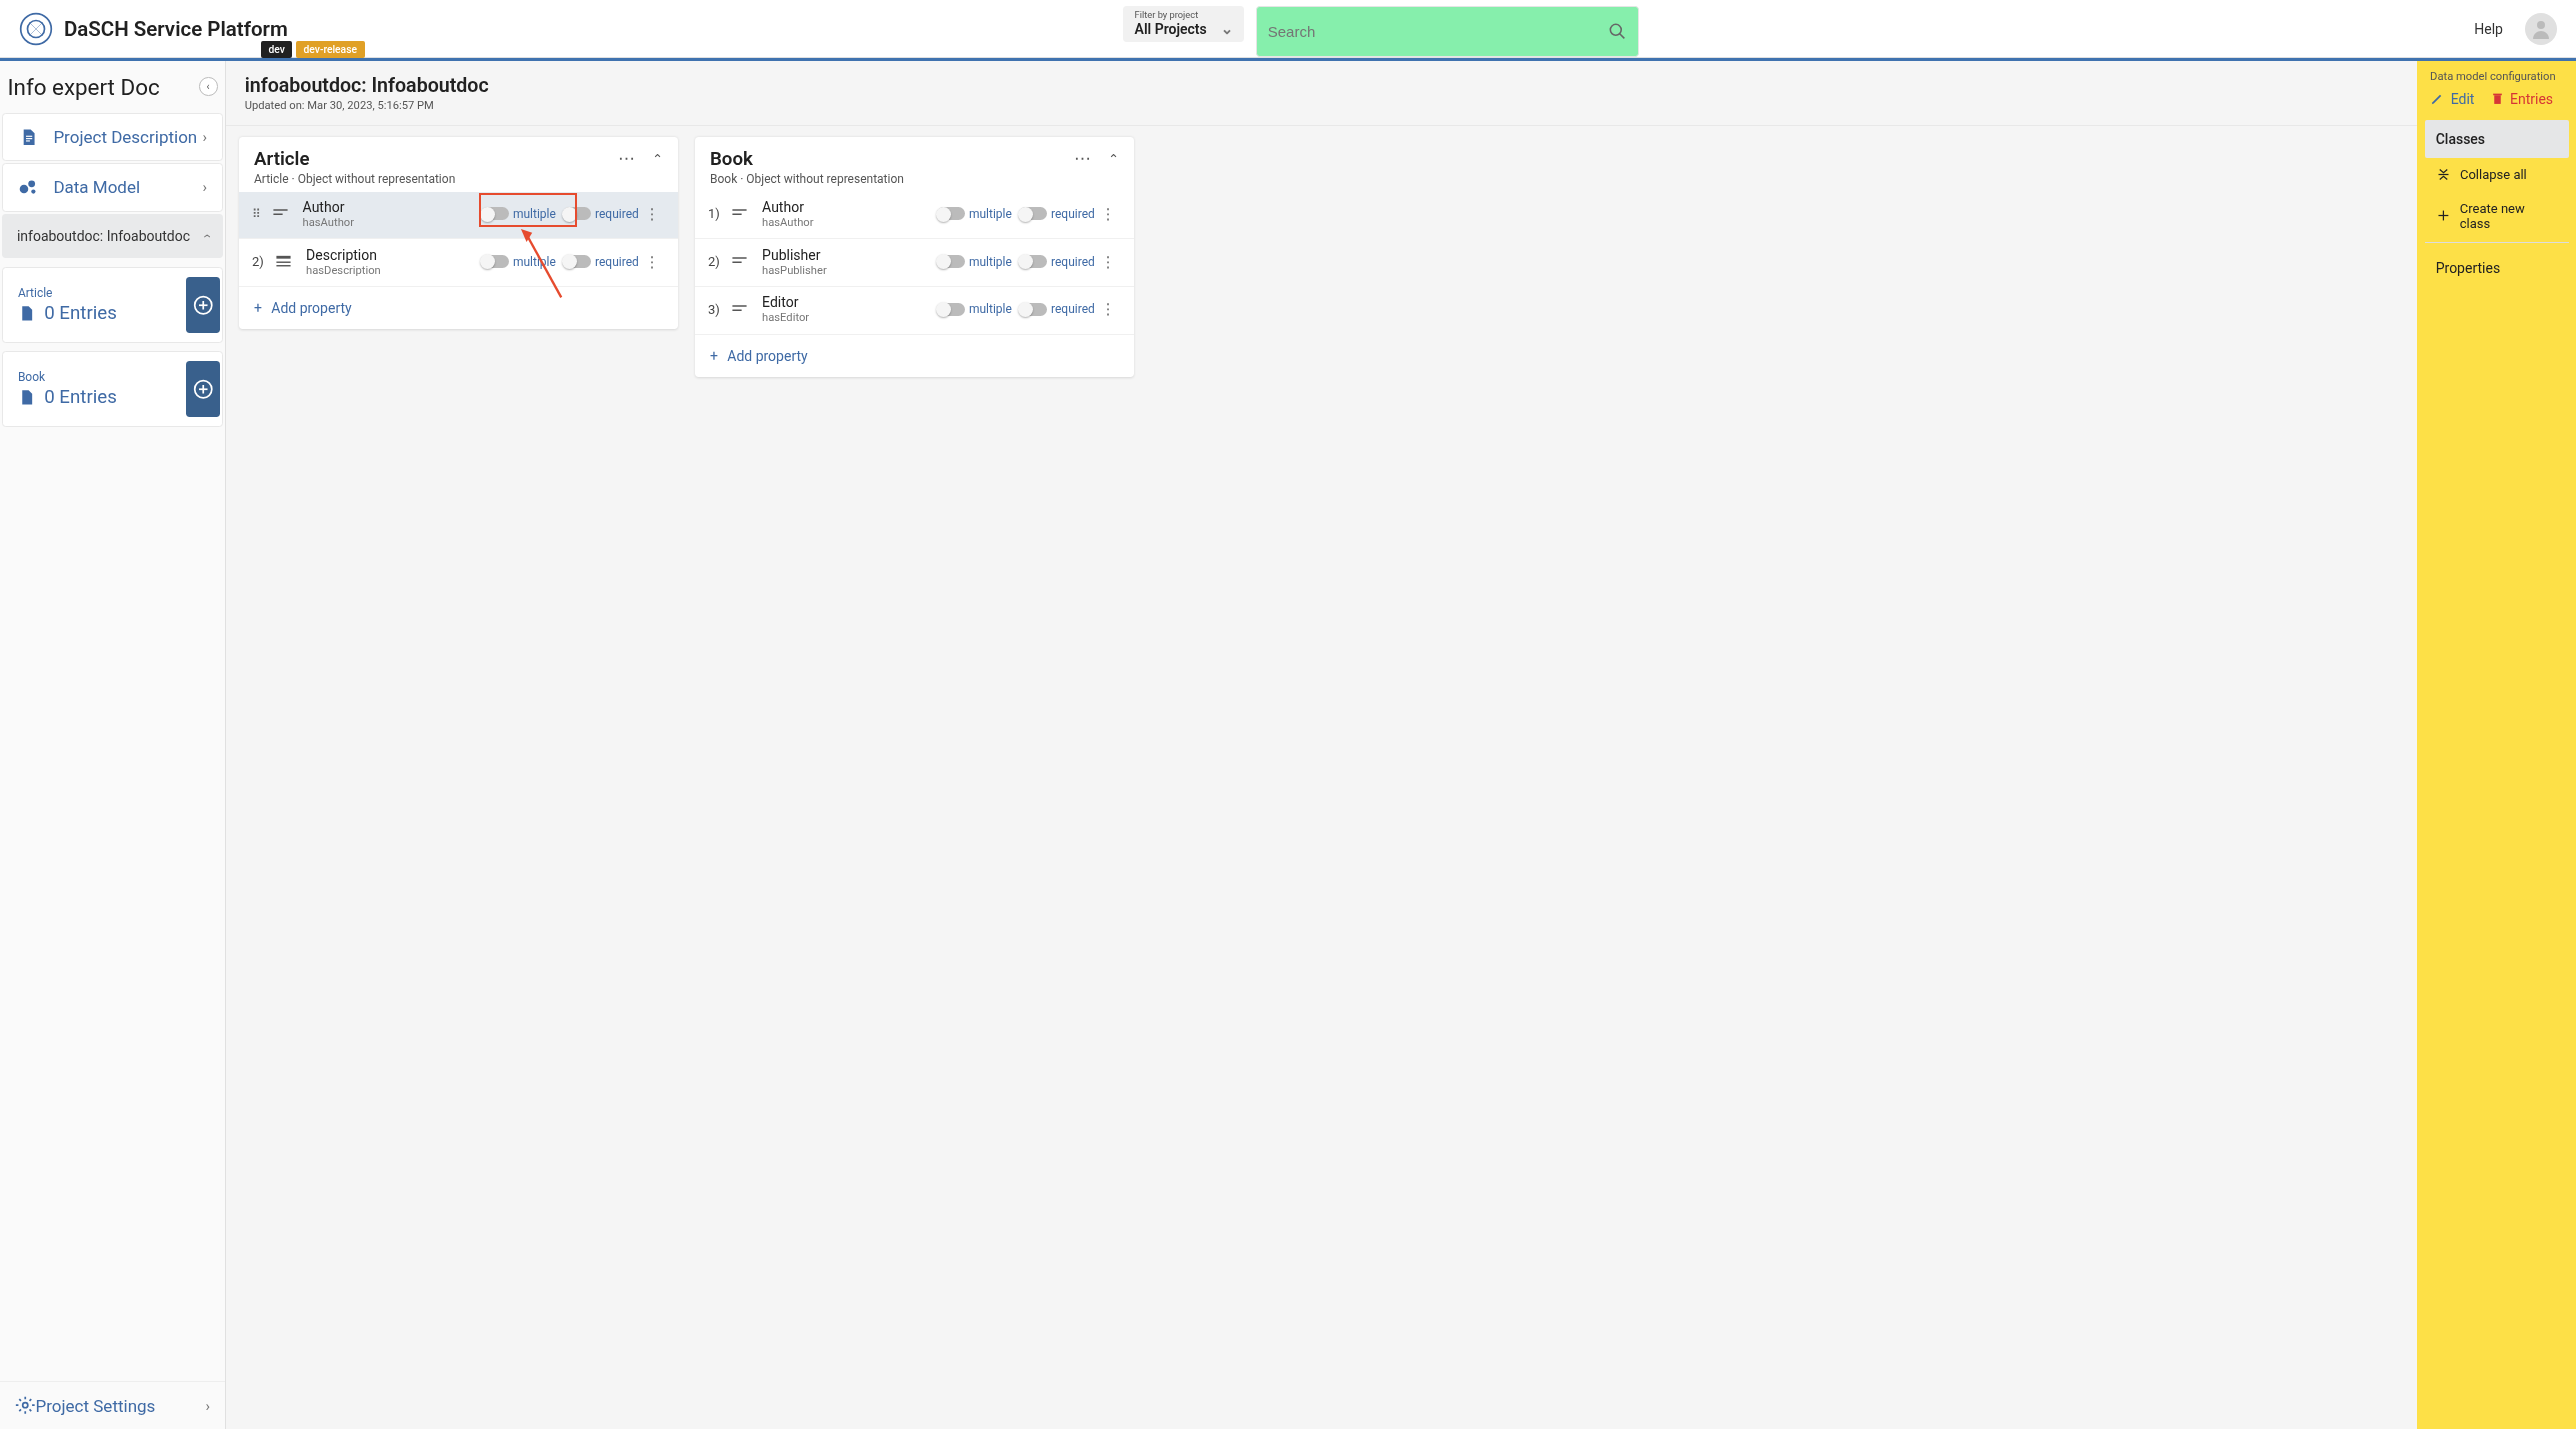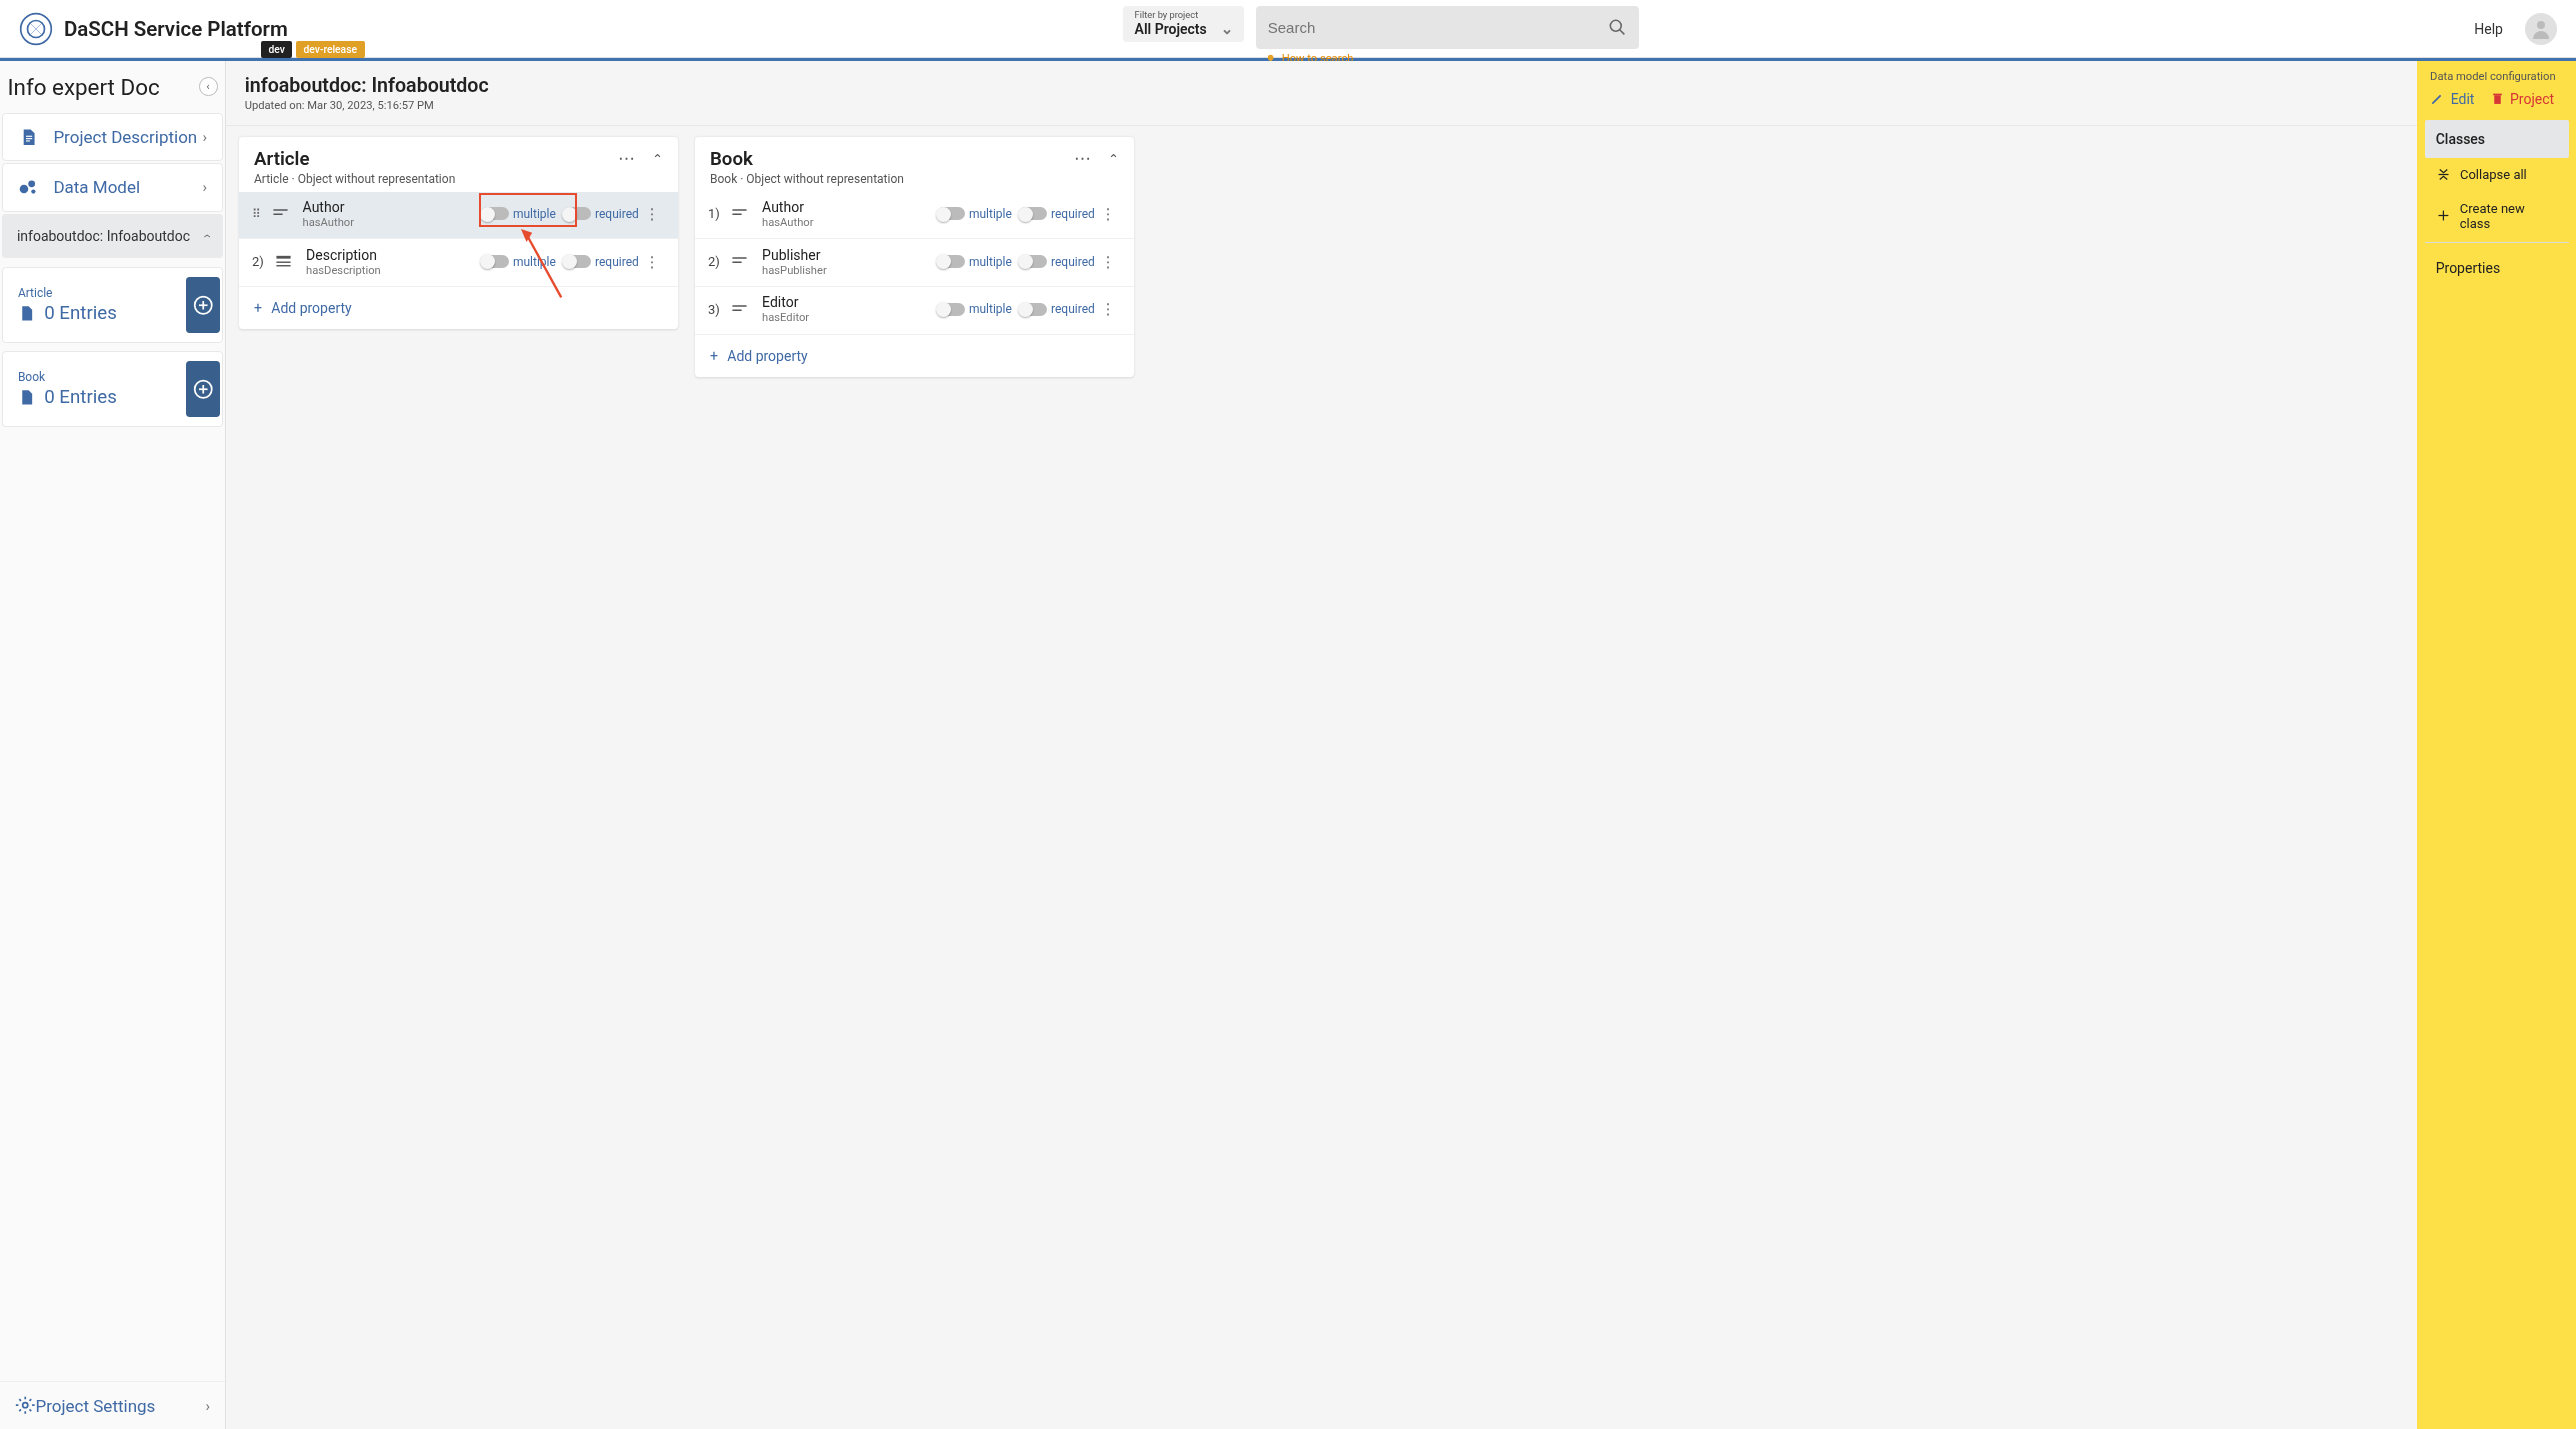--- a/index.html
+++ b/index.html
@@ -36,24 +36,24 @@
     flex-direction: column;
     min-width: 121px;
     position: relative;
   }
   .filter-label { font-size: 9.3px; color: #555; }
   .filter-value { font-size: 14px; font-weight: 600; display: flex; align-items: center; justify-content: space-between; }
   .search-area { display: flex; flex-direction: column; }
   .search-box {
     display: flex;
     align-items: center;
-    background: #e5e5e5;
+    background: #86efac;
     border: 0.9px solid #e5e5e5;
     border-radius: 3.7px;
-    height: 43px;
+    height: 51px;
     width: 383px;
     padding: 0 11.2px;
   }
   .search-box input { flex: 1; border: none; background: transparent; font-size: 15px; outline: none; }
   .search-links { display: flex; gap: 37px; font-size: 11.2px; margin-top: 3.7px; padding: 0 9.3px; justify-content: space-between; flex-direction: column; }
   .link-how { color: #e58b00; display: flex; align-items: center; gap: 5.6px; }
   .link-adv, .link-exp { color: #444; display: flex; align-items: center; gap: 5.6px; }
   
   .header-right { display: flex; align-items: center; gap: 22.4px; }
   .help-link { font-size: 14px; color: #333; text-decoration: none; }
@@ -591,21 +591,21 @@
           <svg width="15" height="15" viewBox="0 0 24 24">
               <path d="M3 21l3-1 12-12-2-2L4 18z" fill="#3f6aa5"></path>
             </svg>
           <span>Edit</span>
         </span>
         <span class="rp-delete">
           <svg width="13" height="15" viewBox="0 0 24 24">
               <rect x="6" y="6" width="12" height="16" fill="#d63636"></rect>
               <rect x="4" y="3" width="16" height="3" fill="#d63636"></rect>
             </svg>
-          <span>Project</span>
+          <span>Entries</span>
         </span>
       </div>
       <div class="rp-section-head">Classes</div>
       <div class="rp-link">
         <svg width="15" height="15" viewBox="0 0 24 24">
             <path d="M6 4l6 5 6-5M6 20l6-5 6 5" fill="none" stroke="#222" stroke-width="2"></path>
             <line x1="4" y1="12" x2="20" y2="12" stroke="#222" stroke-width="2"></line>
           </svg>
         <span>Collapse all</span>
       </div>

